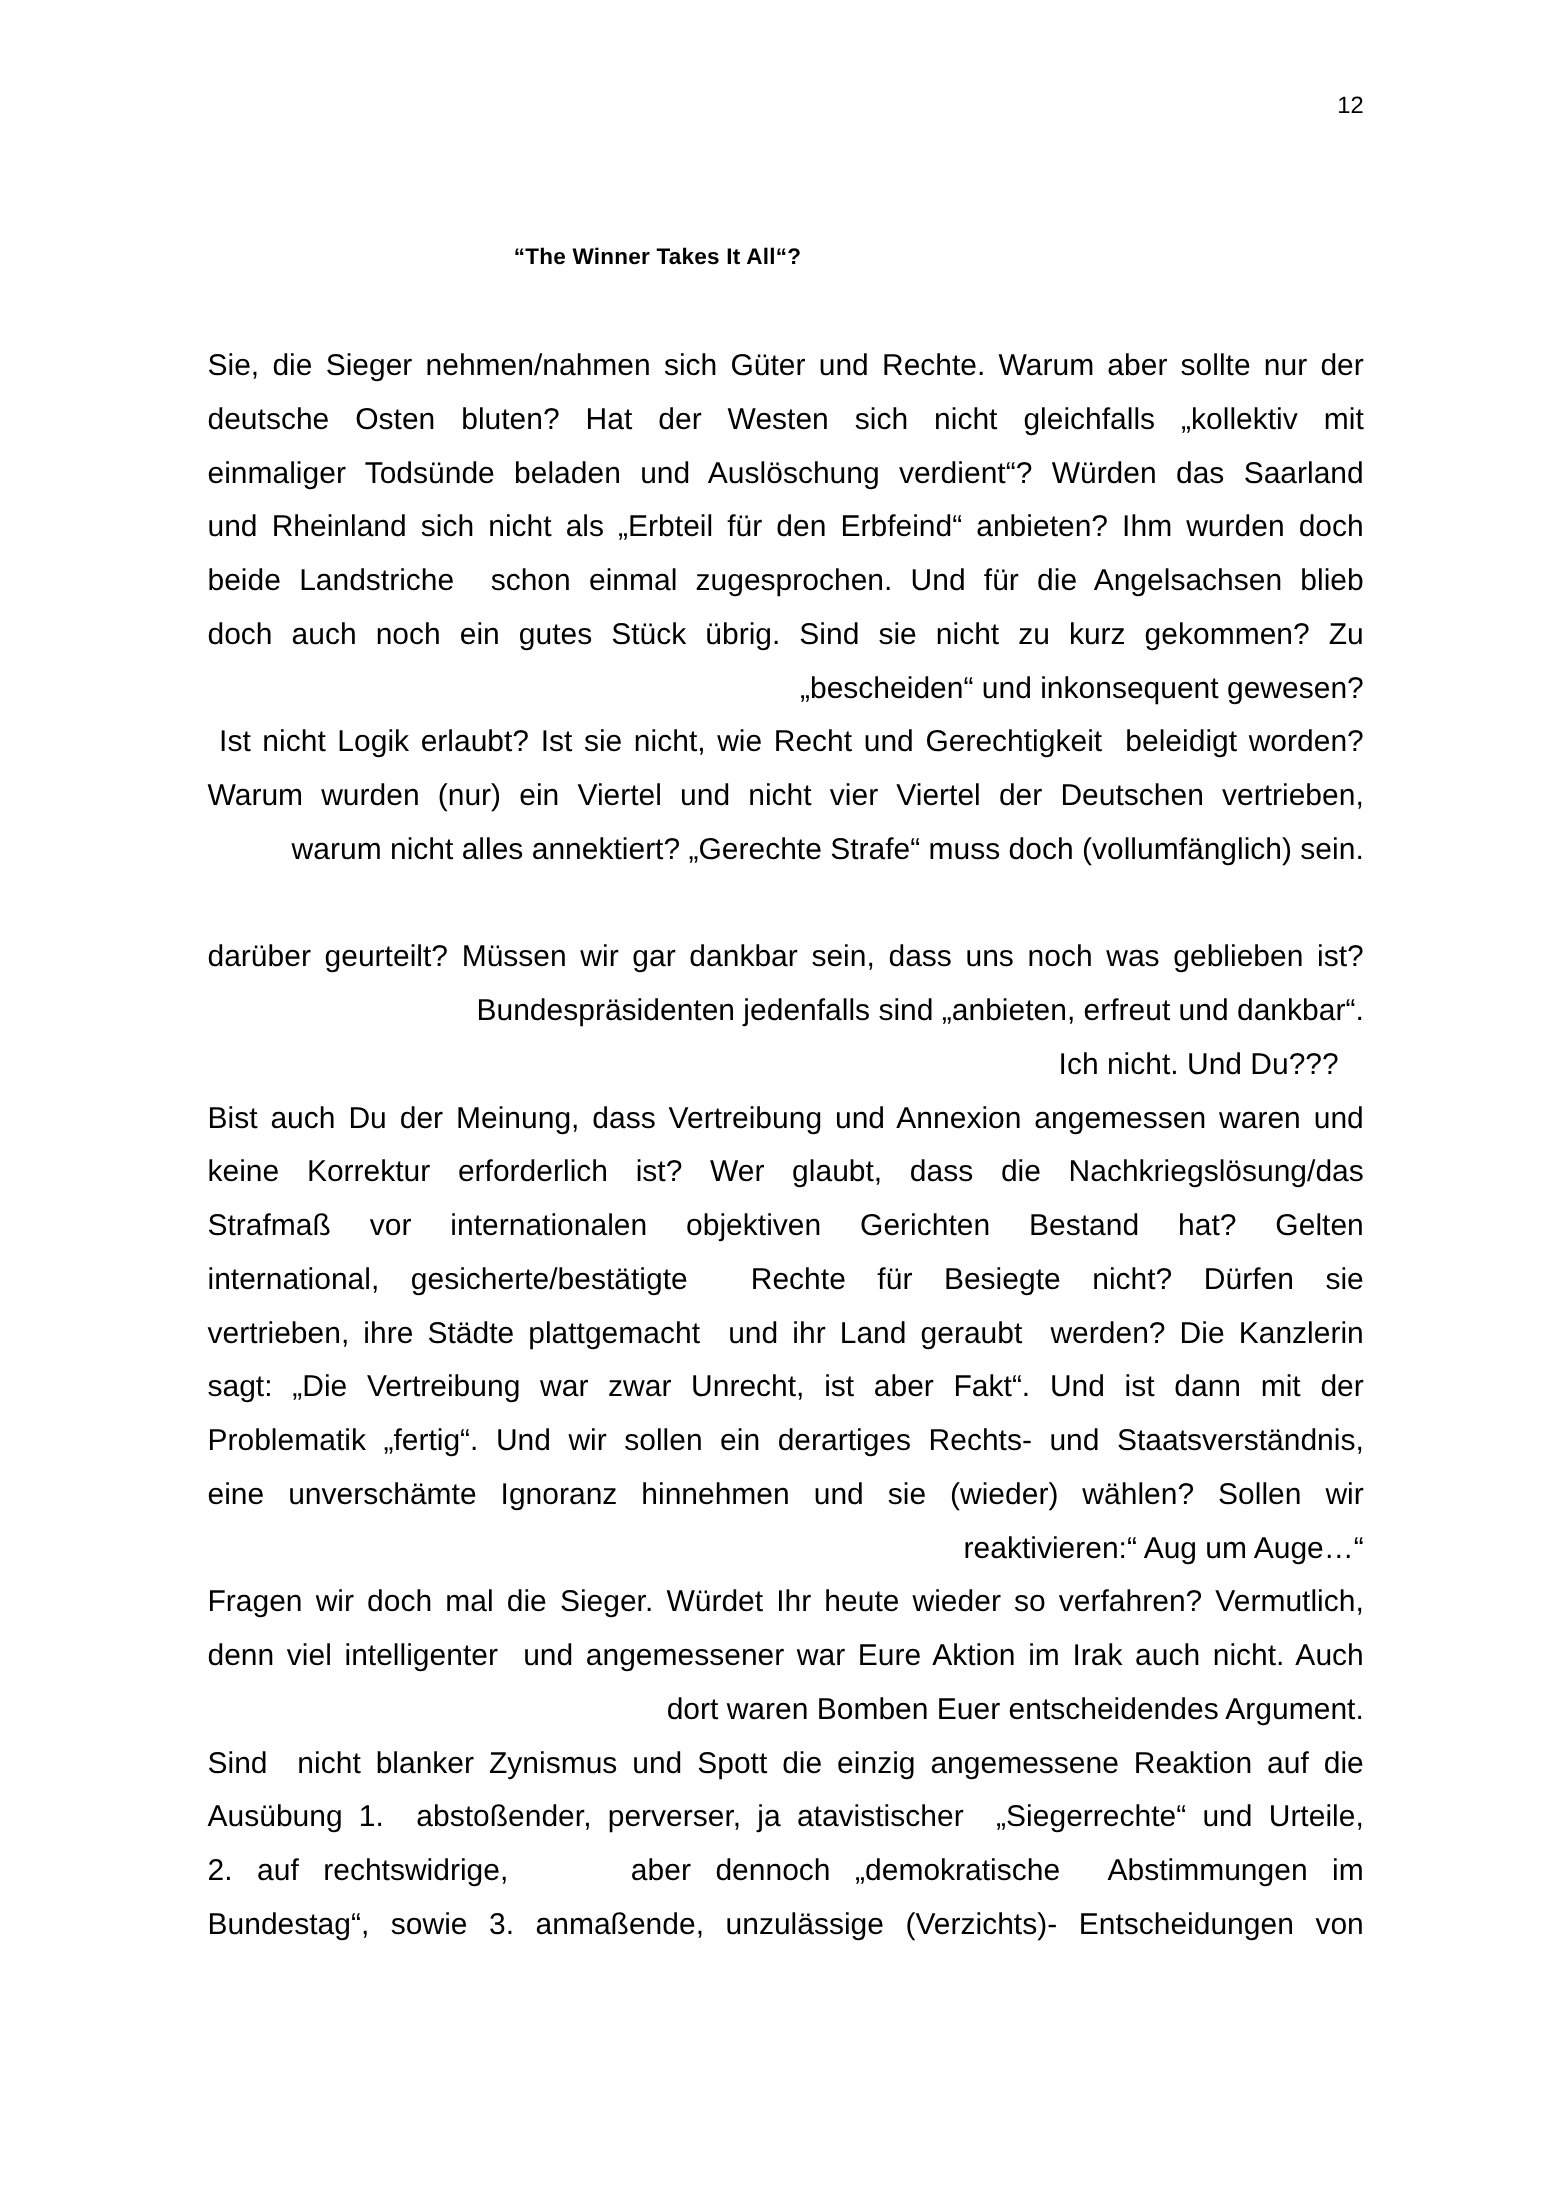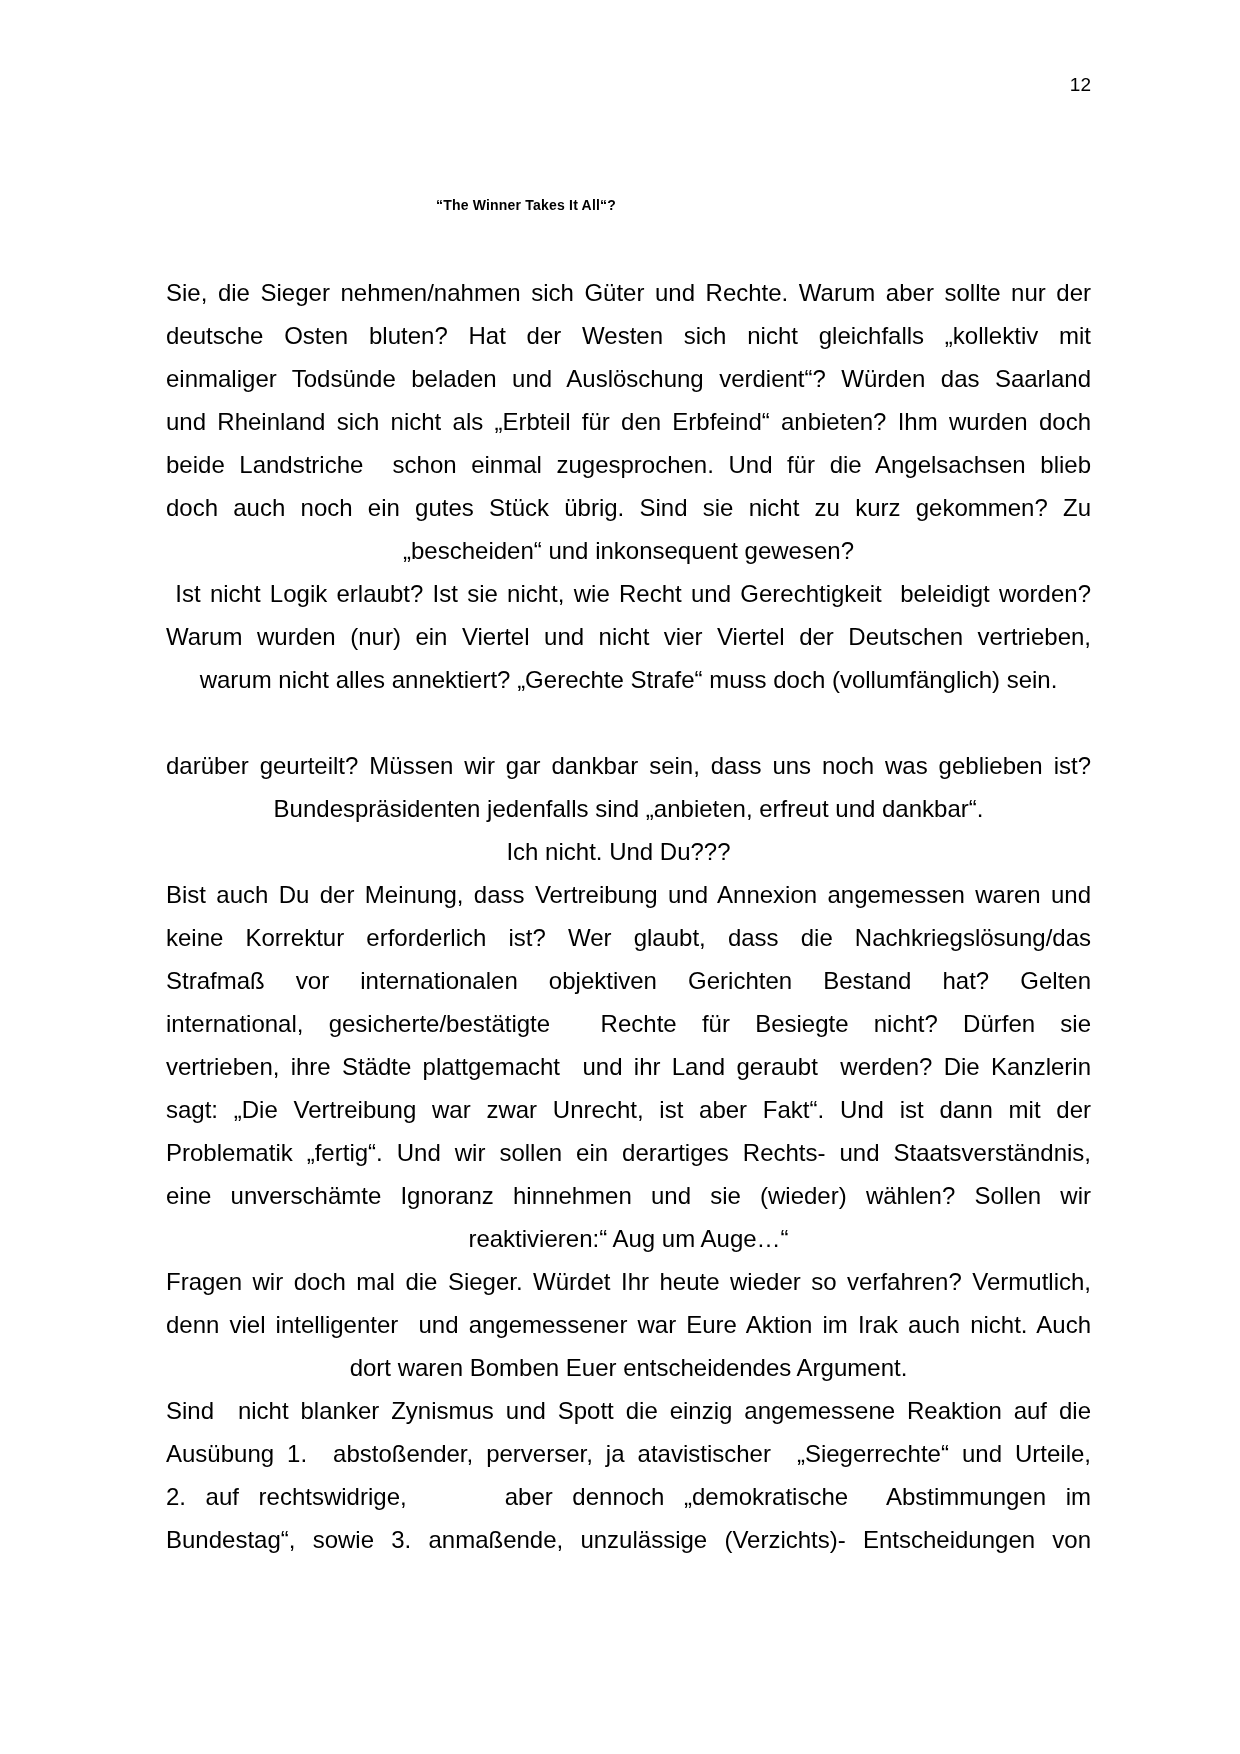--- a/index.html
+++ b/index.html
@@ -21,21 +21,21 @@
       right: 149px;
       font-size: 19px;
       line-height: 22px;
     }
     .title {
       position: absolute;
       top: 192px;
       left: 0;
       width: 1052px;
       text-align: center;
-      font-size: 14px;
+      font-size: 18px;
       font-weight: bold;
       line-height: 26px;
       letter-spacing: 0.2px;
     }
     .body-text {
       position: absolute;
       top: 278px;
       left: 166px;
       width: 925px;
       font-size: 24px;
@@ -45,24 +45,24 @@
       line-height: 30px;
       white-space: pre;
       overflow: visible;
     }
     .line.j {
       text-align: justify;
       text-align-last: justify;
       white-space: pre-wrap;
     }
     .line.l {
-      text-align: center;
+      text-align: right;
     }
     .line.c {
-      text-align: center;
+      text-align: right;
       padding-right: 20px;
     }
     .line.blank {
       height: 43px;
     }
   </style>
 </head>
 <body>
 
 <div class="page-number">12</div>

